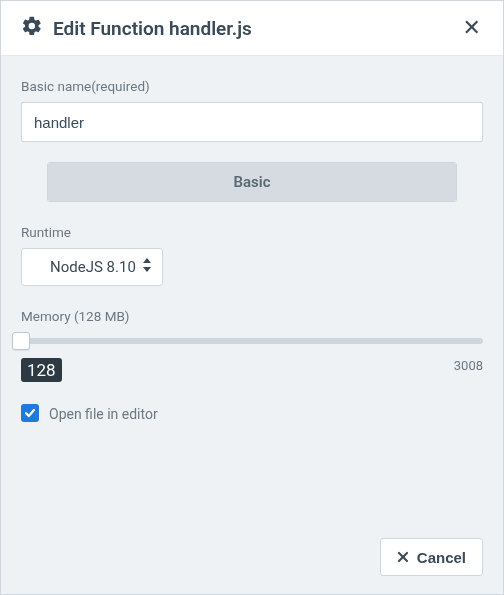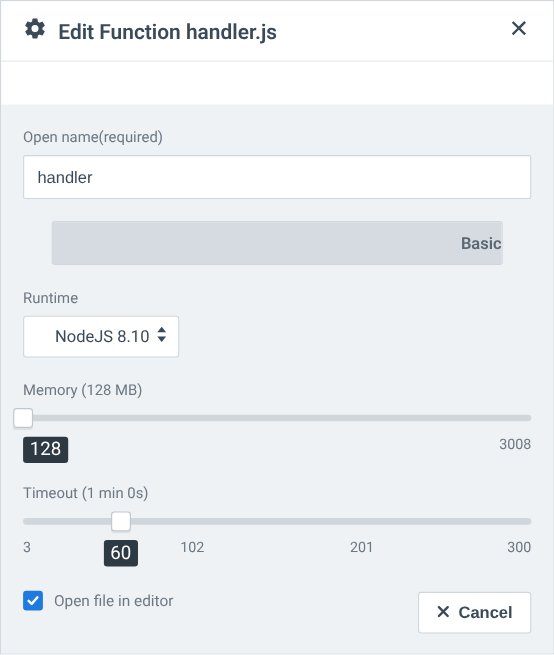--- a/index.html
+++ b/index.html
@@ -13,21 +13,20 @@
     height: 595px;
     overflow: hidden;
   }
   .modal {
     width: 504px;
     height: 595px;
     border: 1px solid #d0d7de;
     background: #fff;
     display: flex;
     flex-direction: column;
-    gap: 39px;
   }
   .modal-header {
     display: flex;
     align-items: center;
     padding: 14px 18px 14px 20px;
     border-bottom: 1px solid #e5e9ec;
   }
   .modal-header .title {
     font-size: 19px;
     font-weight: 600;
@@ -67,21 +66,21 @@
   .tabs {
     display: flex;
     margin: 20px 26px 0 26px;
     border: 1px solid #cfd6dc;
     border-radius: 3px;
     overflow: hidden;
     background: #fff;
   }
   .tab {
     flex: 1;
-    text-align: right;
+    text-align: center;
     padding: 10px 0;
     font-size: 15px;
     font-weight: 600;
     color: #5a6872;
     cursor: pointer;
   }
   .tab.active {
     background: #d5dbe0;
   }
   .tab + .tab { border-left: 1px solid #cfd6dc; }
@@ -212,21 +211,21 @@
       <svg class="gear-svg" width="22" height="22" viewBox="0 0 24 24" fill="currentColor">
         <path d="M19.14,12.94a7.07,7.07,0,0,0,.05-.94,7.07,7.07,0,0,0-.05-.94l2.11-1.65a.5.5,0,0,0,.12-.64l-2-3.46a.5.5,0,0,0-.61-.22l-2.49,1a7,7,0,0,0-1.62-.94l-.38-2.65A.5.5,0,0,0,13.78,2H9.78a.5.5,0,0,0-.49.42L8.91,5.07a7,7,0,0,0-1.62.94l-2.49-1a.5.5,0,0,0-.61.22l-2,3.46a.5.5,0,0,0,.12.64L4.42,11a7.07,7.07,0,0,0-.05.94,7.07,7.07,0,0,0,.05.94L2.31,14.53a.5.5,0,0,0-.12.64l2,3.46a.5.5,0,0,0,.61.22l2.49-1a7,7,0,0,0,1.62.94l.38,2.65a.5.5,0,0,0,.49.42h4a.5.5,0,0,0,.49-.42l.38-2.65a7,7,0,0,0,1.62-.94l2.49,1a.5.5,0,0,0,.61-.22l2-3.46a.5.5,0,0,0-.12-.64ZM11.78,15.5A3.5,3.5,0,1,1,15.28,12,3.5,3.5,0,0,1,11.78,15.5Z"></path>
       </svg>
     </span>
     <span class="title">Edit Function handler.js</span>
     <span class="close-x">✕</span>
   </div>
 
   <div class="modal-body">
 
-    <div class="field-label">Open name(required)</div>
+    <div class="field-label">Basic name(required)</div>
     <input class="text-input" type="text" value="handler" style="">
 
     <div class="tabs">
       <div class="tab active">Basic</div>
     </div>
 
     <div class="section">
       <div class="field-label">Runtime</div>
       <div class="select-box">
         <span>NodeJS 8.10</span>
@@ -246,36 +245,20 @@
           <div class="track"></div>
           <div class="thumb" style="left:0%;"></div>
         </div>
         <div class="ticks">
           <span class="tick badge left-edge" style="left:0%;">128</span>
           <span class="tick right-edge" style="left:100%;">3008</span>
         </div>
       </div>
     </div>
 
-    <div class="section">
-      <div class="field-label">Timeout (1 min 0s)</div>
-      <div class="slider-wrap">
-        <div class="track-row">
-          <div class="track"></div>
-          <div class="thumb" style="left:19.2%;"></div>
-        </div>
-        <div class="ticks">
-          <span class="tick left-edge" style="left:0%;">3</span>
-          <span class="tick badge" style="left:19.2%;">60</span>
-          <span class="tick" style="left:33.3%;">102</span>
-          <span class="tick" style="left:66.7%;">201</span>
-          <span class="tick right-edge" style="left:100%;">300</span>
-        </div>
-      </div>
-    </div>
 
     <div class="checkbox-row">
       <span class="checkbox">
         <svg class="checkmark-svg" width="12" height="12" viewBox="0 0 12 12" fill="none" stroke-width="2.2" stroke-linecap="round" stroke-linejoin="round">
           <path d="M2 6.2 L4.8 9 L10 3"></path>
         </svg>
       </span>
       <span>Open file in editor</span>
     </div>
 

